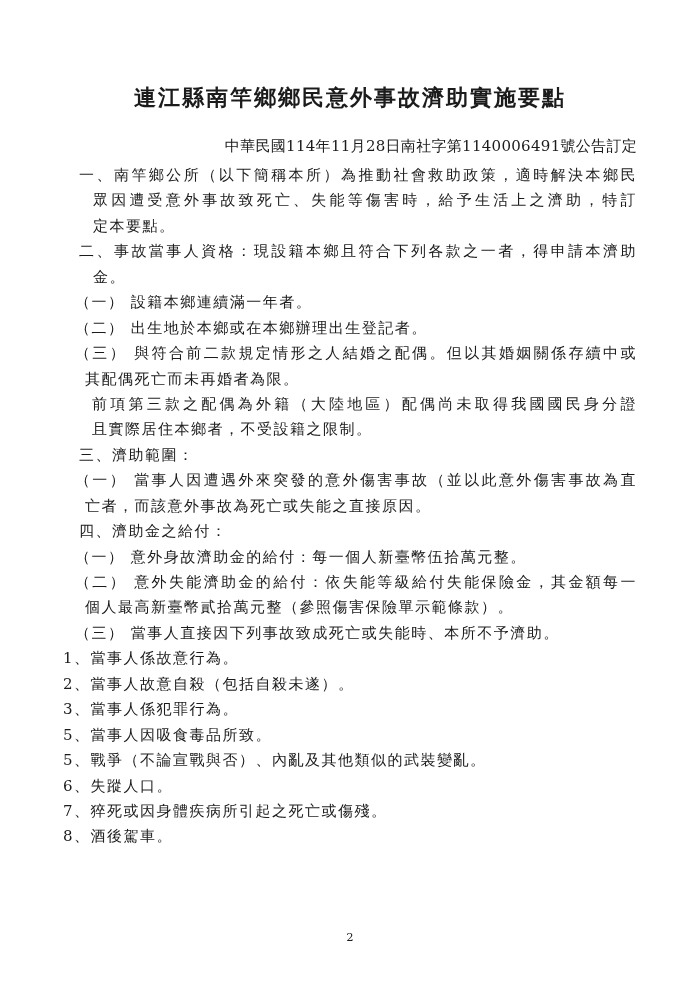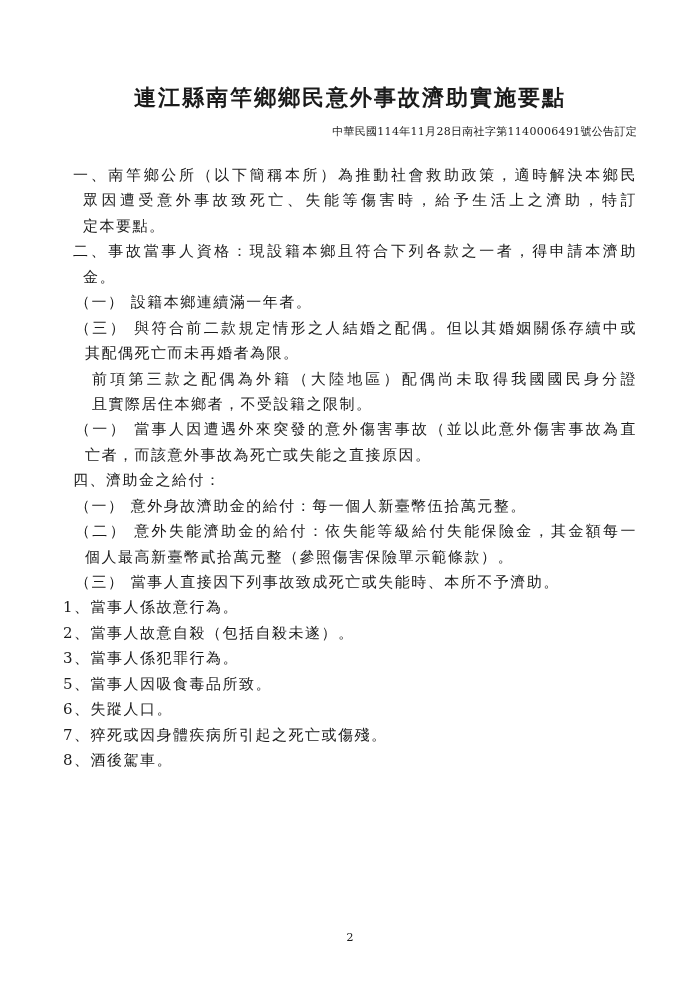--- a/index.html
+++ b/index.html
@@ -22,42 +22,42 @@
     left: 0;
     width: 700px;
     text-align: center;
     font-size: 22px;
     font-weight: bold;
     letter-spacing: 2px;
     white-space: nowrap;
   }
   .date-line {
     position: absolute;
-    top: 124px;
+    top: 137px;
     right: 63px;
-    font-size: 11px;
+    font-size: 15px;
     letter-spacing: 0.3px;
     white-space: nowrap;
   }
   .doc-body {
     position: absolute;
     top: 163px;
     left: 63px;
     width: 574px;
   }
   .line {
     height: 25.45px;
     line-height: 25.45px;
     font-size: 15px;
     letter-spacing: 1.5px;
     white-space: nowrap;
   }
   
-  .l1   { margin-left: 10px; }      
-  .l1c  { margin-left: 20px; }   
+  .l1   { margin-left: 16px; }      
+  .l1c  { margin-left: 30px; }   
   .l2   { margin-left: 12px; }   
   .l2c  { margin-left: 22px; }   
   .para { margin-left: 29px; }   
   .num  { }   
   
   .full {
     white-space: normal;
     text-align: justify;
     text-align-last: justify;
   }
@@ -78,34 +78,37 @@
 
   <div class="date-line">中華民國114年11月28日南社字第1140006491號公告訂定</div>
 
   <div class="doc-body">
       <div class="line l1 full">一、南竿鄉公所（以下簡稱本所）為推動社會救助政策，適時解決本鄉民</div>
       <div class="line l1c full">眾因遭受意外事故致死亡、失能等傷害時，給予生活上之濟助，特訂</div>
       <div class="line l1c">定本要點。</div>
       <div class="line l1 full">二、事故當事人資格：現設籍本鄉且符合下列各款之一者，得申請本濟助</div>
       <div class="line l1c">金。</div>
       <div class="line l2">（一） 設籍本鄉連續滿一年者。</div>
+      <div class="line l2">（二） 出生地於本鄉或在本鄉辦理出生登記者。</div>
       <div class="line l2 full">（三） 與符合前二款規定情形之人結婚之配偶。但以其婚姻關係存續中或</div>
       <div class="line l2c">其配偶死亡而未再婚者為限。</div>
       <div class="line para full">前項第三款之配偶為外籍（大陸地區）配偶尚未取得我國國民身分證</div>
       <div class="line para">且實際居住本鄉者，不受設籍之限制。</div>
+      <div class="line l1">三、濟助範圍：</div>
       <div class="line l2 full">（一） 當事人因遭遇外來突發的意外傷害事故（並以此意外傷害事故為直</div>
       <div class="line l2c">亡者，而該意外事故為死亡或失能之直接原因。</div>
       <div class="line l1">四、濟助金之給付：</div>
       <div class="line l2">（一） 意外身故濟助金的給付：每一個人新臺幣伍拾萬元整。</div>
       <div class="line l2 full">（二） 意外失能濟助金的給付：依失能等級給付失能保險金，其金額每一</div>
       <div class="line l2c">個人最高新臺幣貳拾萬元整（參照傷害保險單示範條款）。</div>
       <div class="line l2">（三） 當事人直接因下列事故致成死亡或失能時、本所不予濟助。</div>
       <div class="line num">1、當事人係故意行為。</div>
       <div class="line num">2、當事人故意自殺（包括自殺未遂）。</div>
       <div class="line num">3、當事人係犯罪行為。</div>
       <div class="line num">5、當事人因吸食毒品所致。</div>
+      <div class="line num">5、戰爭（不論宣戰與否）、內亂及其他類似的武裝變亂。</div>
       <div class="line num">6、失蹤人口。</div>
       <div class="line num">7、猝死或因身體疾病所引起之死亡或傷殘。</div>
       <div class="line num">8、酒後駕車。</div>
     </div>
 
   <div class="page-number">2</div>
 </div>
 
 </body></html>

